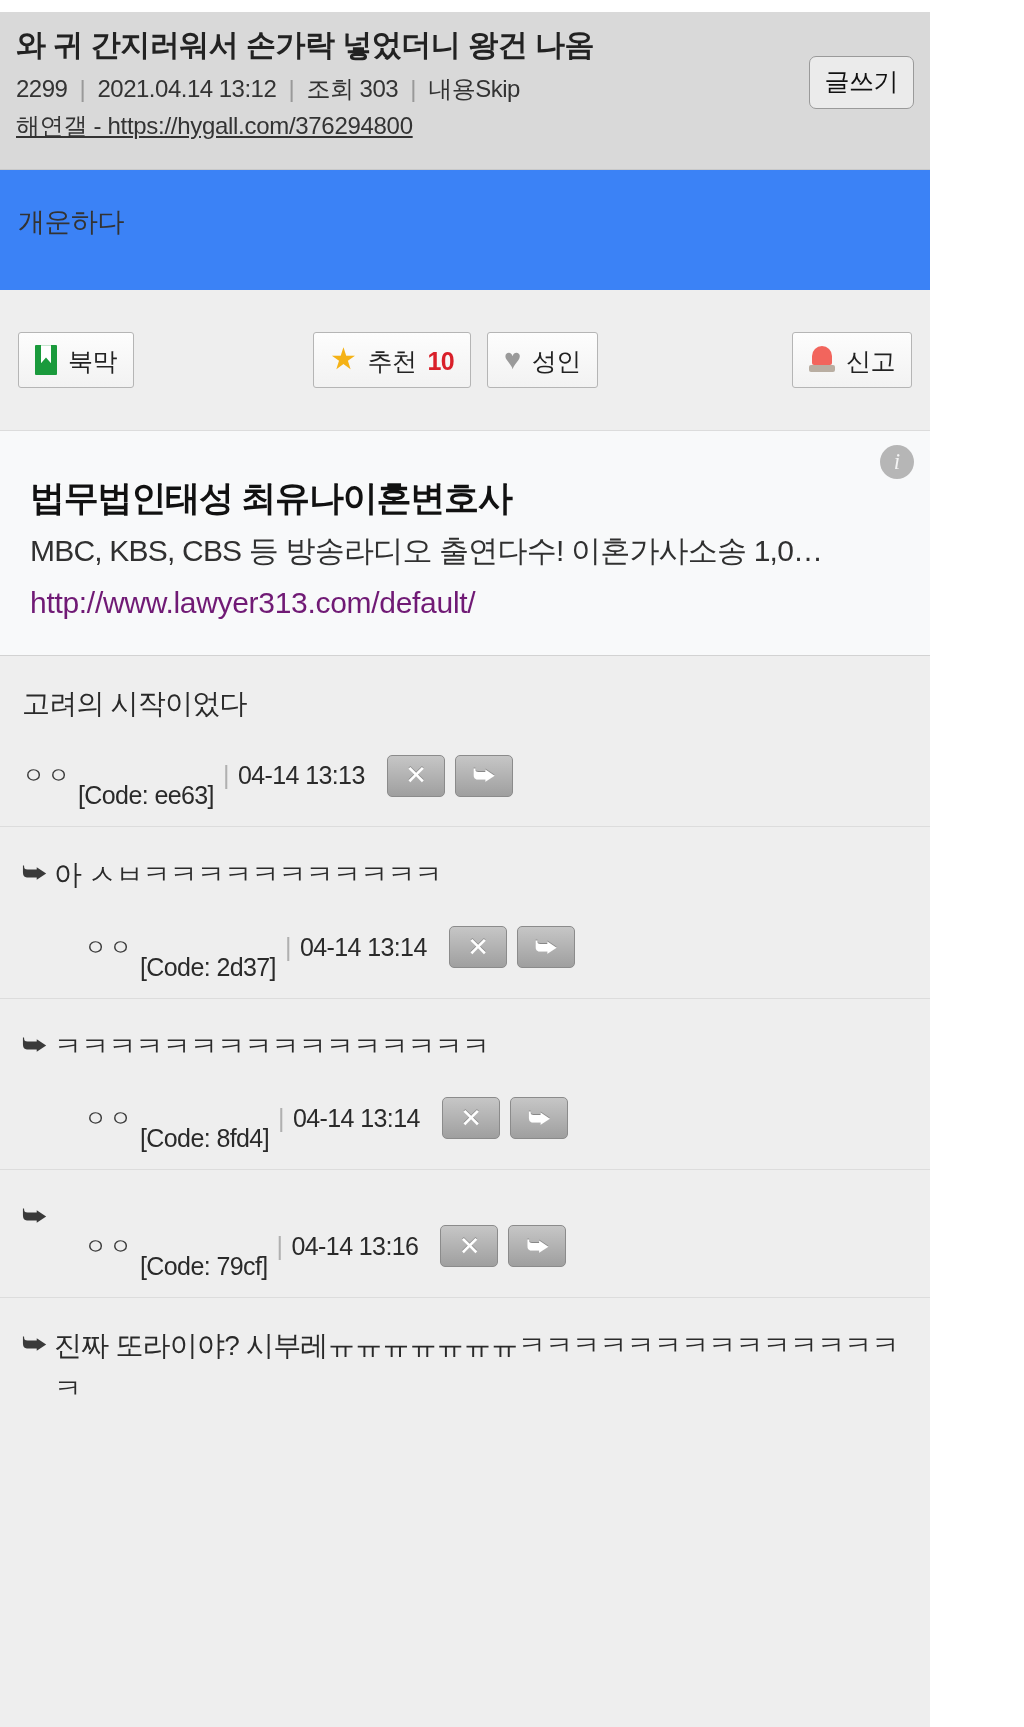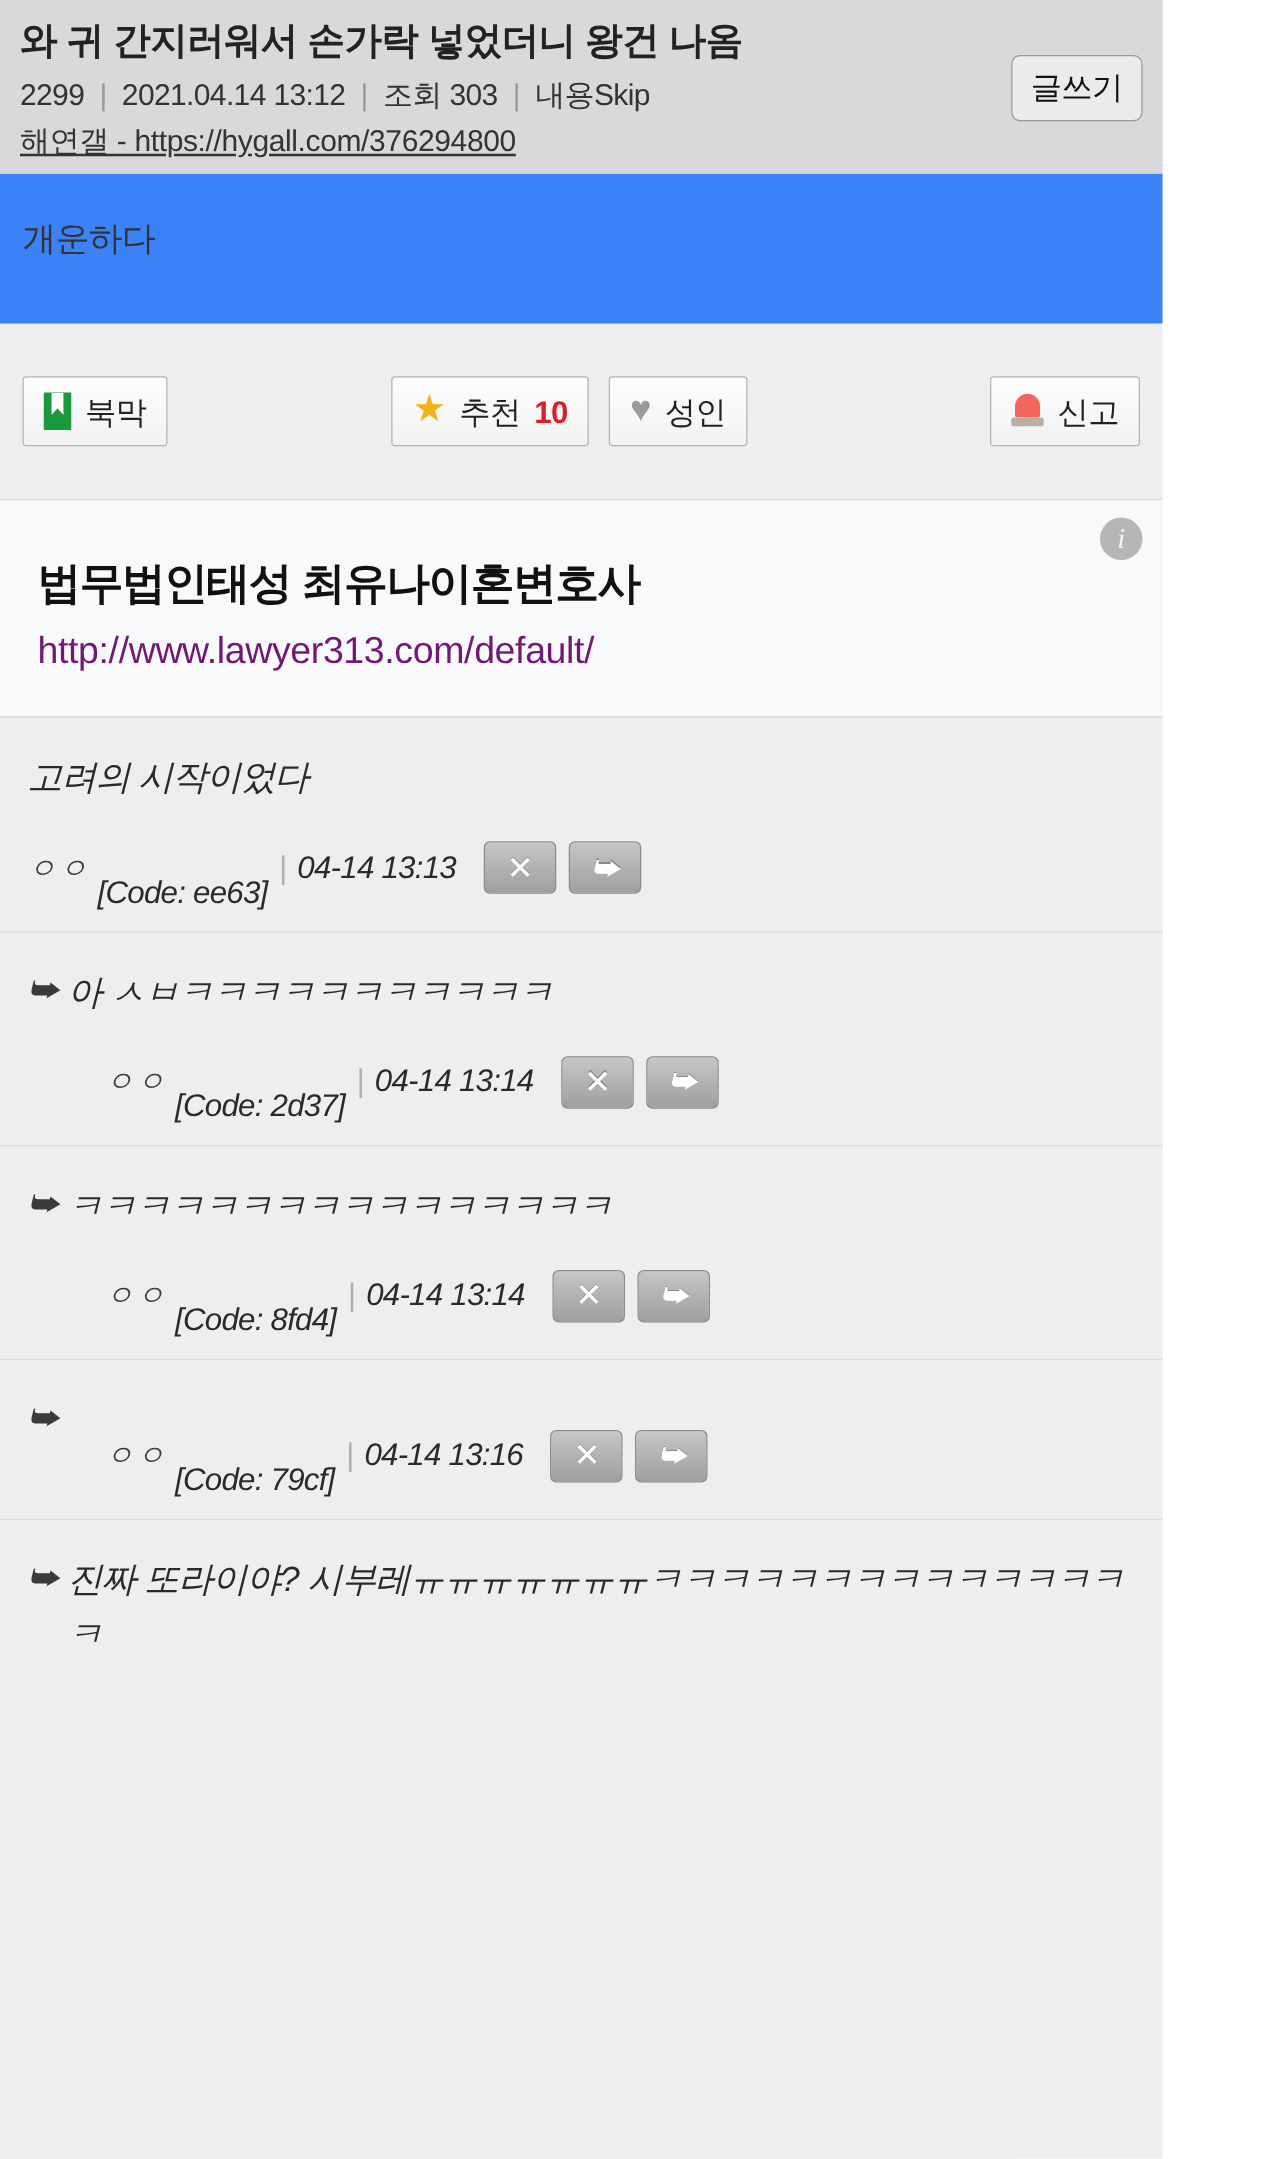--- a/index.html
+++ b/index.html
@@ -8,23 +8,24 @@
     height: 1727px;
     background: #ffffff;
     font-family: "Liberation Sans", "DejaVu Sans", sans-serif;
     overflow: hidden;
   }
   .page { width: 930px; height: 1727px; background: #eeeeee; position: relative; }
 
   
   .post-header {
     background: #d9d9d9;
-    padding: 14px 16px 8px 16px;
+    padding: 14px 16px 27px 16px;
     position: relative;
     border-bottom: 1px solid #c9c9c9;
+    margin-top: 12px;
   }
   .post-title {
     font-size: 30px;
     font-weight: bold;
     color: #222222;
     letter-spacing: -0.5px;
     line-height: 1.25;
     padding-right: 120px;
   }
   .post-meta {
@@ -202,21 +203,20 @@
     font-weight: bold;
     color: #e0685a;
     margin-left: 6px;
   }
 
   
   .comment-list { background: #eeeeee; }
   .comment {
     padding: 26px 18px 16px 22px;
     border-bottom: 1px solid #dcdcdc;
-    font-style: italic;
   }
   .comment.reply { padding-left: 54px; }
   .comment:last-child { border-bottom: none; }
 
   .c-text {
     font-size: 28px;
     color: #2a2a2a;
     letter-spacing: -0.8px;
     line-height: 1.55;
     word-break: break-all;
@@ -302,20 +302,21 @@
     </div>
     <div class="abtn" id="btn-report">
       <span class="ico ico-siren"></span>
       <span class="lbl">신고</span>
     </div>
   </div>
 
   <div class="ad-block">
     <div class="ad-info">i</div>
     <div class="ad-title">법무법인태성 최유나이혼변호사</div>
+    <div class="ad-desc">MBC, KBS, CBS 등 방송라디오 출연다수! 이혼가사소송 1,0…</div>
     <div class="ad-url">http://www.lawyer313.com/default/</div>
   </div>
 
 
   <div class="comment-list" id="comment-list">
       <div class="comment">
         <div class="c-text"><span>고려의 시작이었다</span></div>
         <div class="c-meta">
           <span class="c-nick">ㅇㅇ</span>
           <span class="c-code">[Code: ee63]</span>

